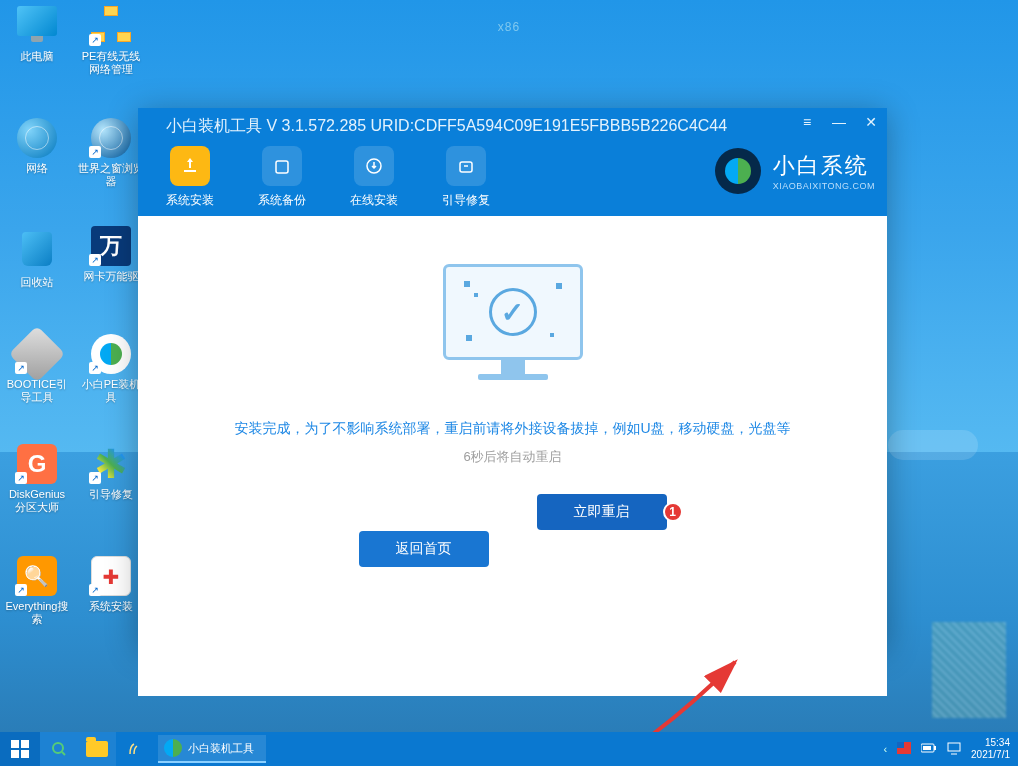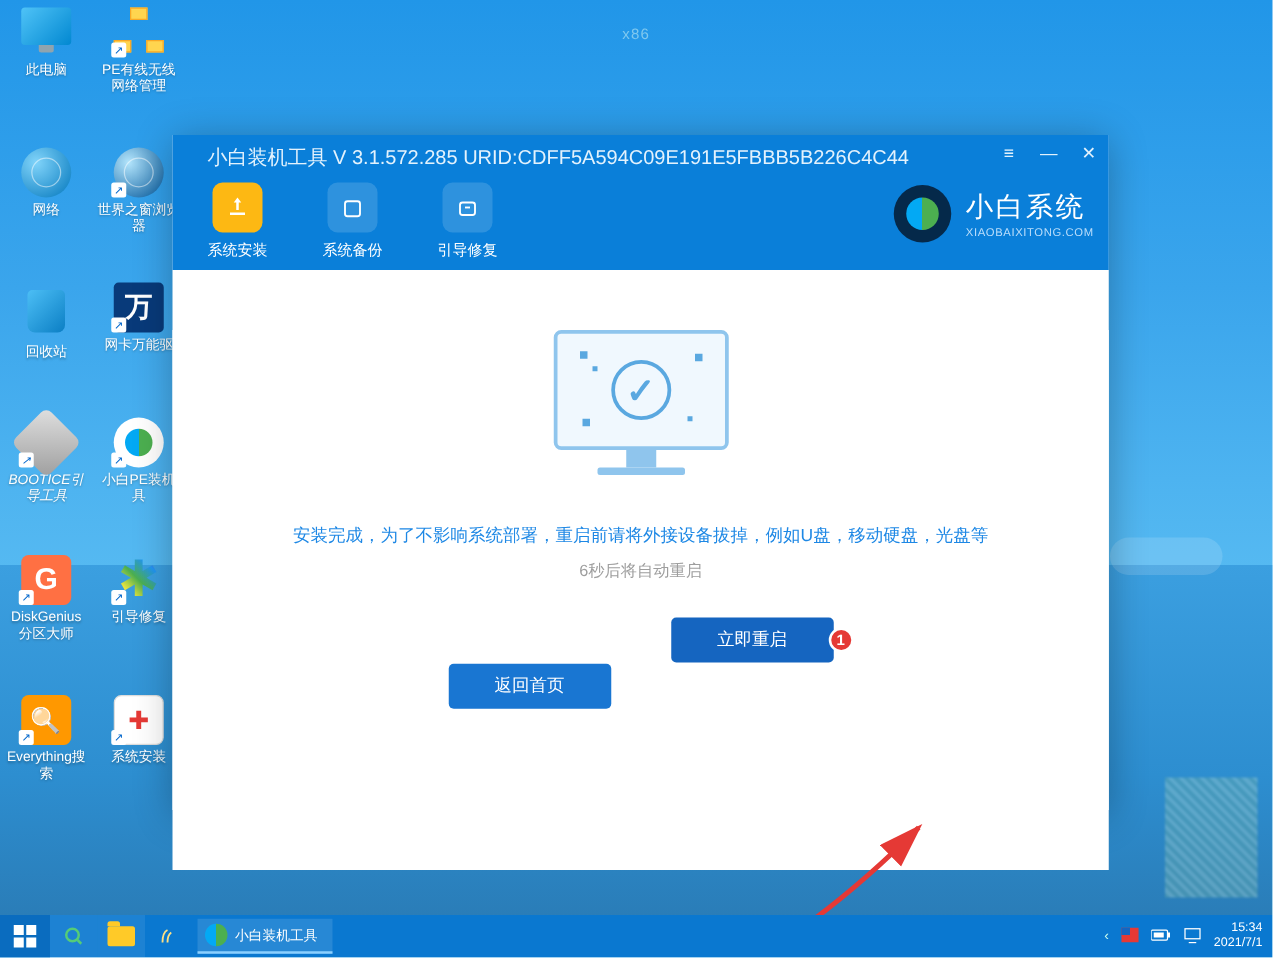--- a/index.html
+++ b/index.html
@@ -158,21 +158,21 @@
     <div class="lbl">回收站</div>
   </div>
   <div class="dicon" style="left:78px; top:226px;">
     <div class="img">
         <div class="wan">万</div>
         <div class="shortcut-arrow"></div>
       </div>
     <div class="lbl">网卡万能驱</div>
   </div>
 
-  <div class="dicon" style="left:4px; top:334px;font-style:italic;">
+  <div class="dicon" style="left:4px; top:334px;">
     <div class="img">
         <div class="bootice"></div>
         <div class="shortcut-arrow"></div>
       </div>
     <div class="lbl">BOOTICE引导工具</div>
   </div>
   <div class="dicon" style="left:78px; top:334px;">
     <div class="img">
         <div class="xiaobai-pe"></div>
         <div class="shortcut-arrow"></div>
@@ -230,20 +230,29 @@
           </div>
         <div class="tlabel">系统安装</div>
       </div>
       <div class="tab">
         <div class="ticon">
             <svg width="20" height="20" viewBox="0 0 20 20">
               <rect x="4" y="5" width="12" height="12" rx="2" fill="none" stroke="#fff" stroke-width="1.5"></rect>
             </svg>
           </div>
         <div class="tlabel">系统备份</div>
+      </div>
+      <div class="tab">
+        <div class="ticon">
+            <svg width="20" height="20" viewBox="0 0 20 20">
+              <circle cx="10" cy="10" r="7" fill="none" stroke="#fff" stroke-width="1.5"></circle>
+              <path d="M10 6v6m-2-2l2 2 2-2" stroke="#fff" stroke-width="1.5" fill="none"></path>
+            </svg>
+          </div>
+        <div class="tlabel">在线安装</div>
       </div>
       <div class="tab">
         <div class="ticon">
             <svg width="20" height="20" viewBox="0 0 20 20">
               <rect x="4" y="6" width="12" height="10" rx="2" fill="none" stroke="#fff" stroke-width="1.5"></rect>
               <path d="M8 10h4" stroke="#fff" stroke-width="1.5"></path>
             </svg>
           </div>
         <div class="tlabel">引导修复</div>
       </div>

